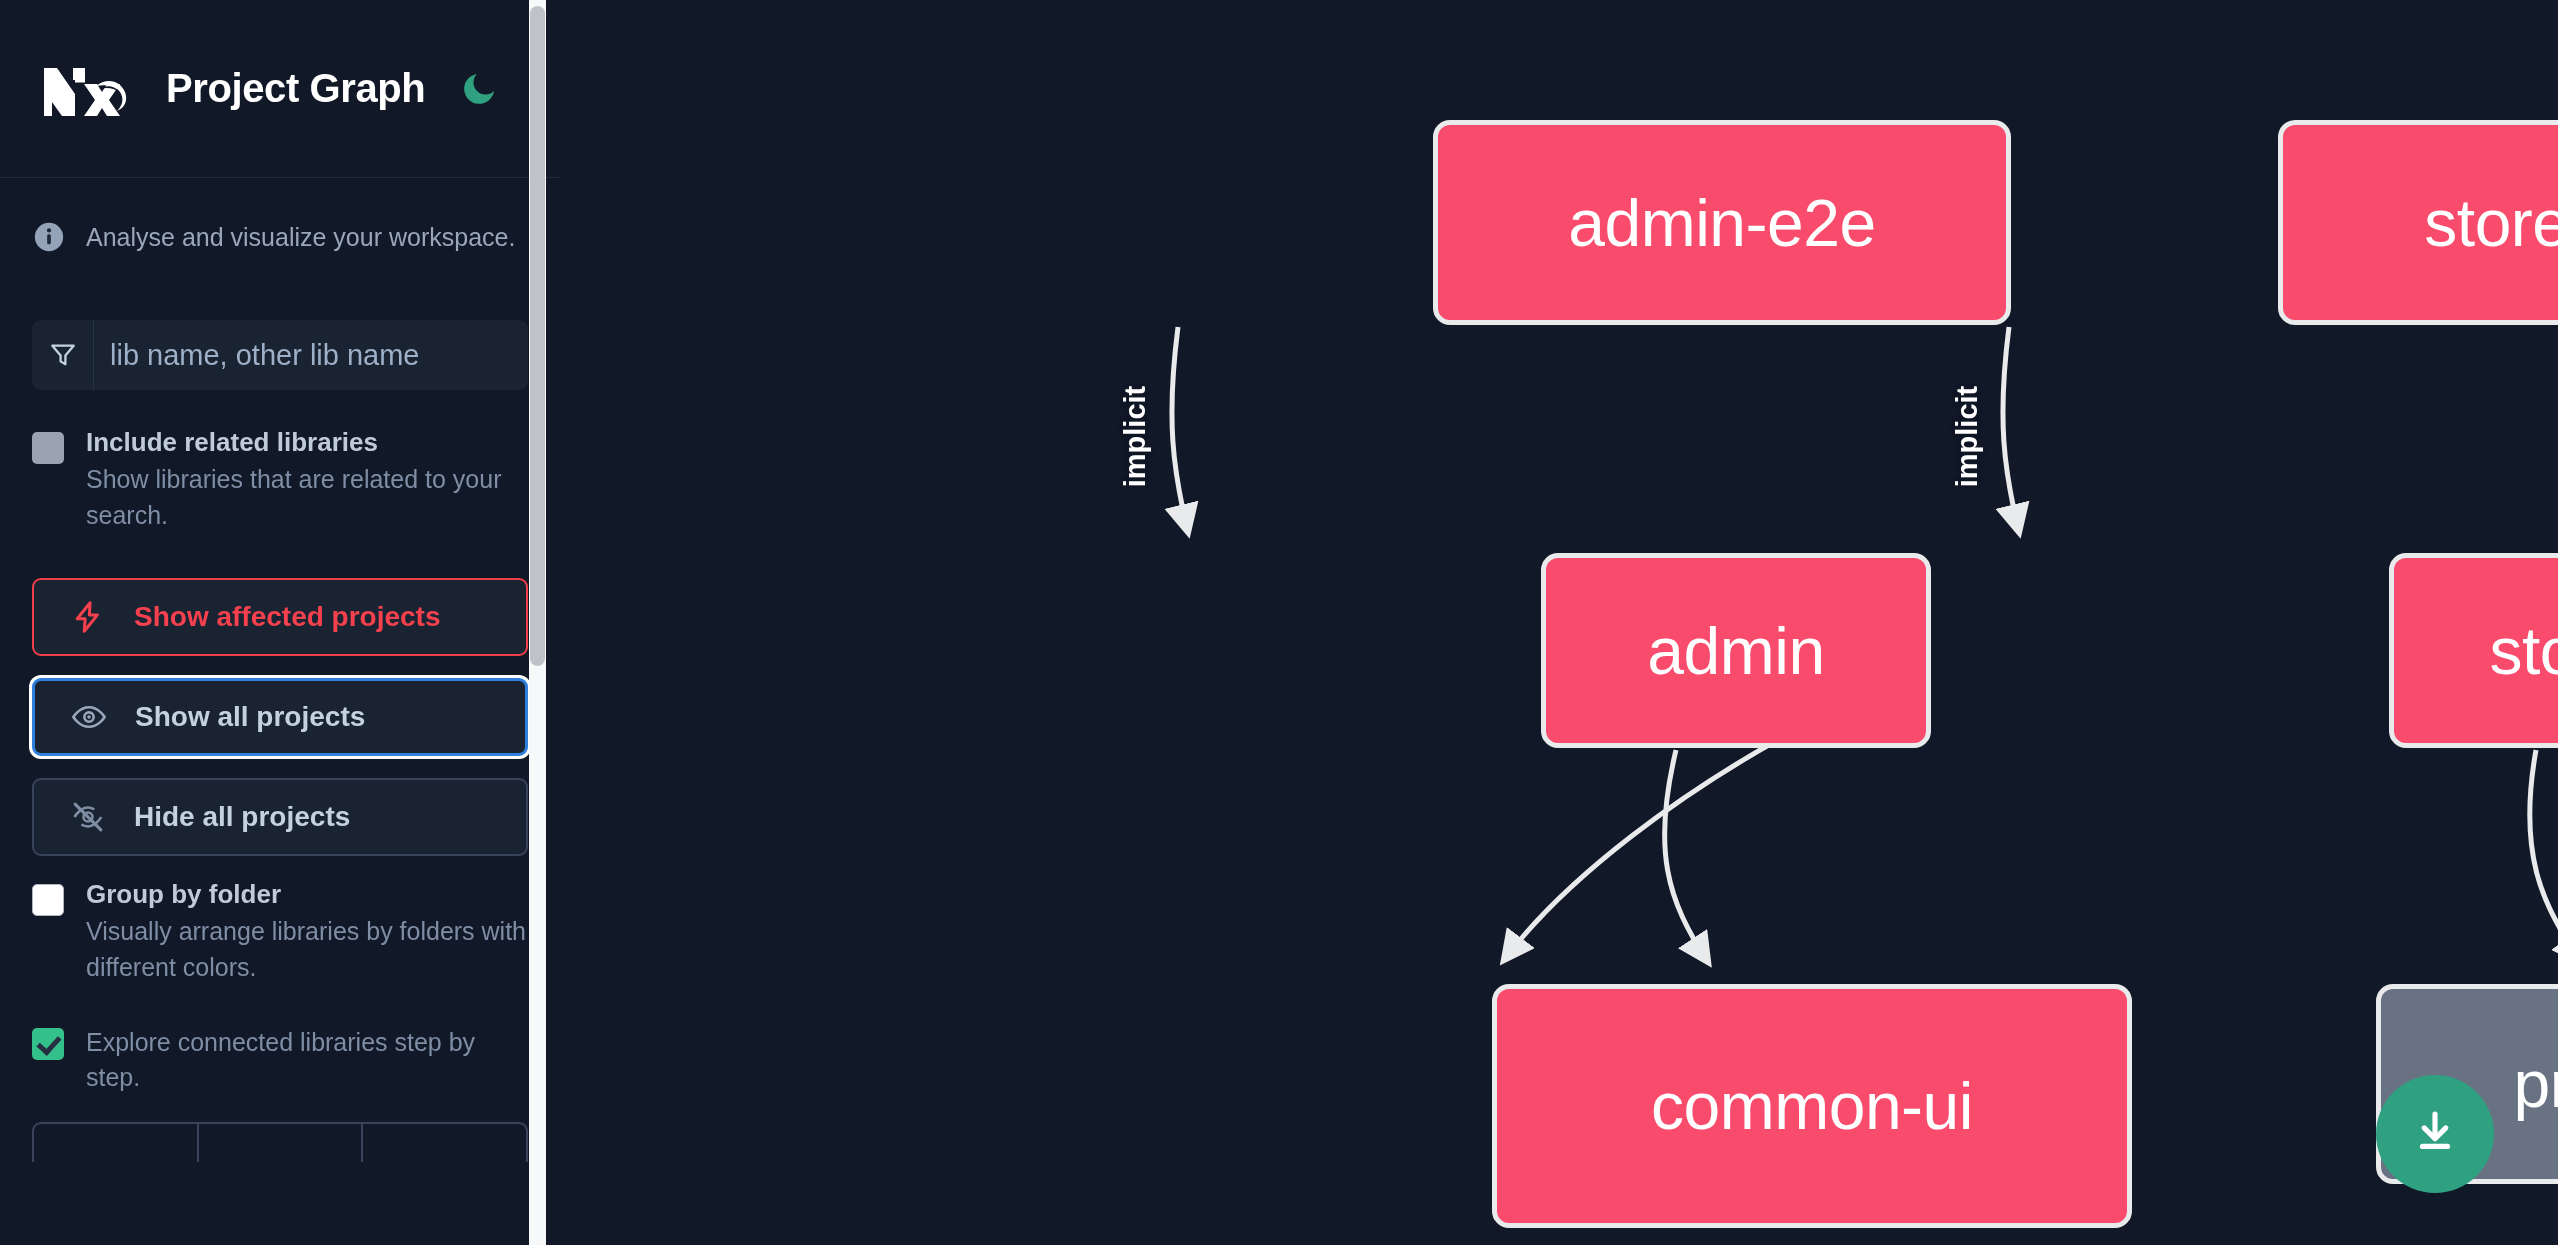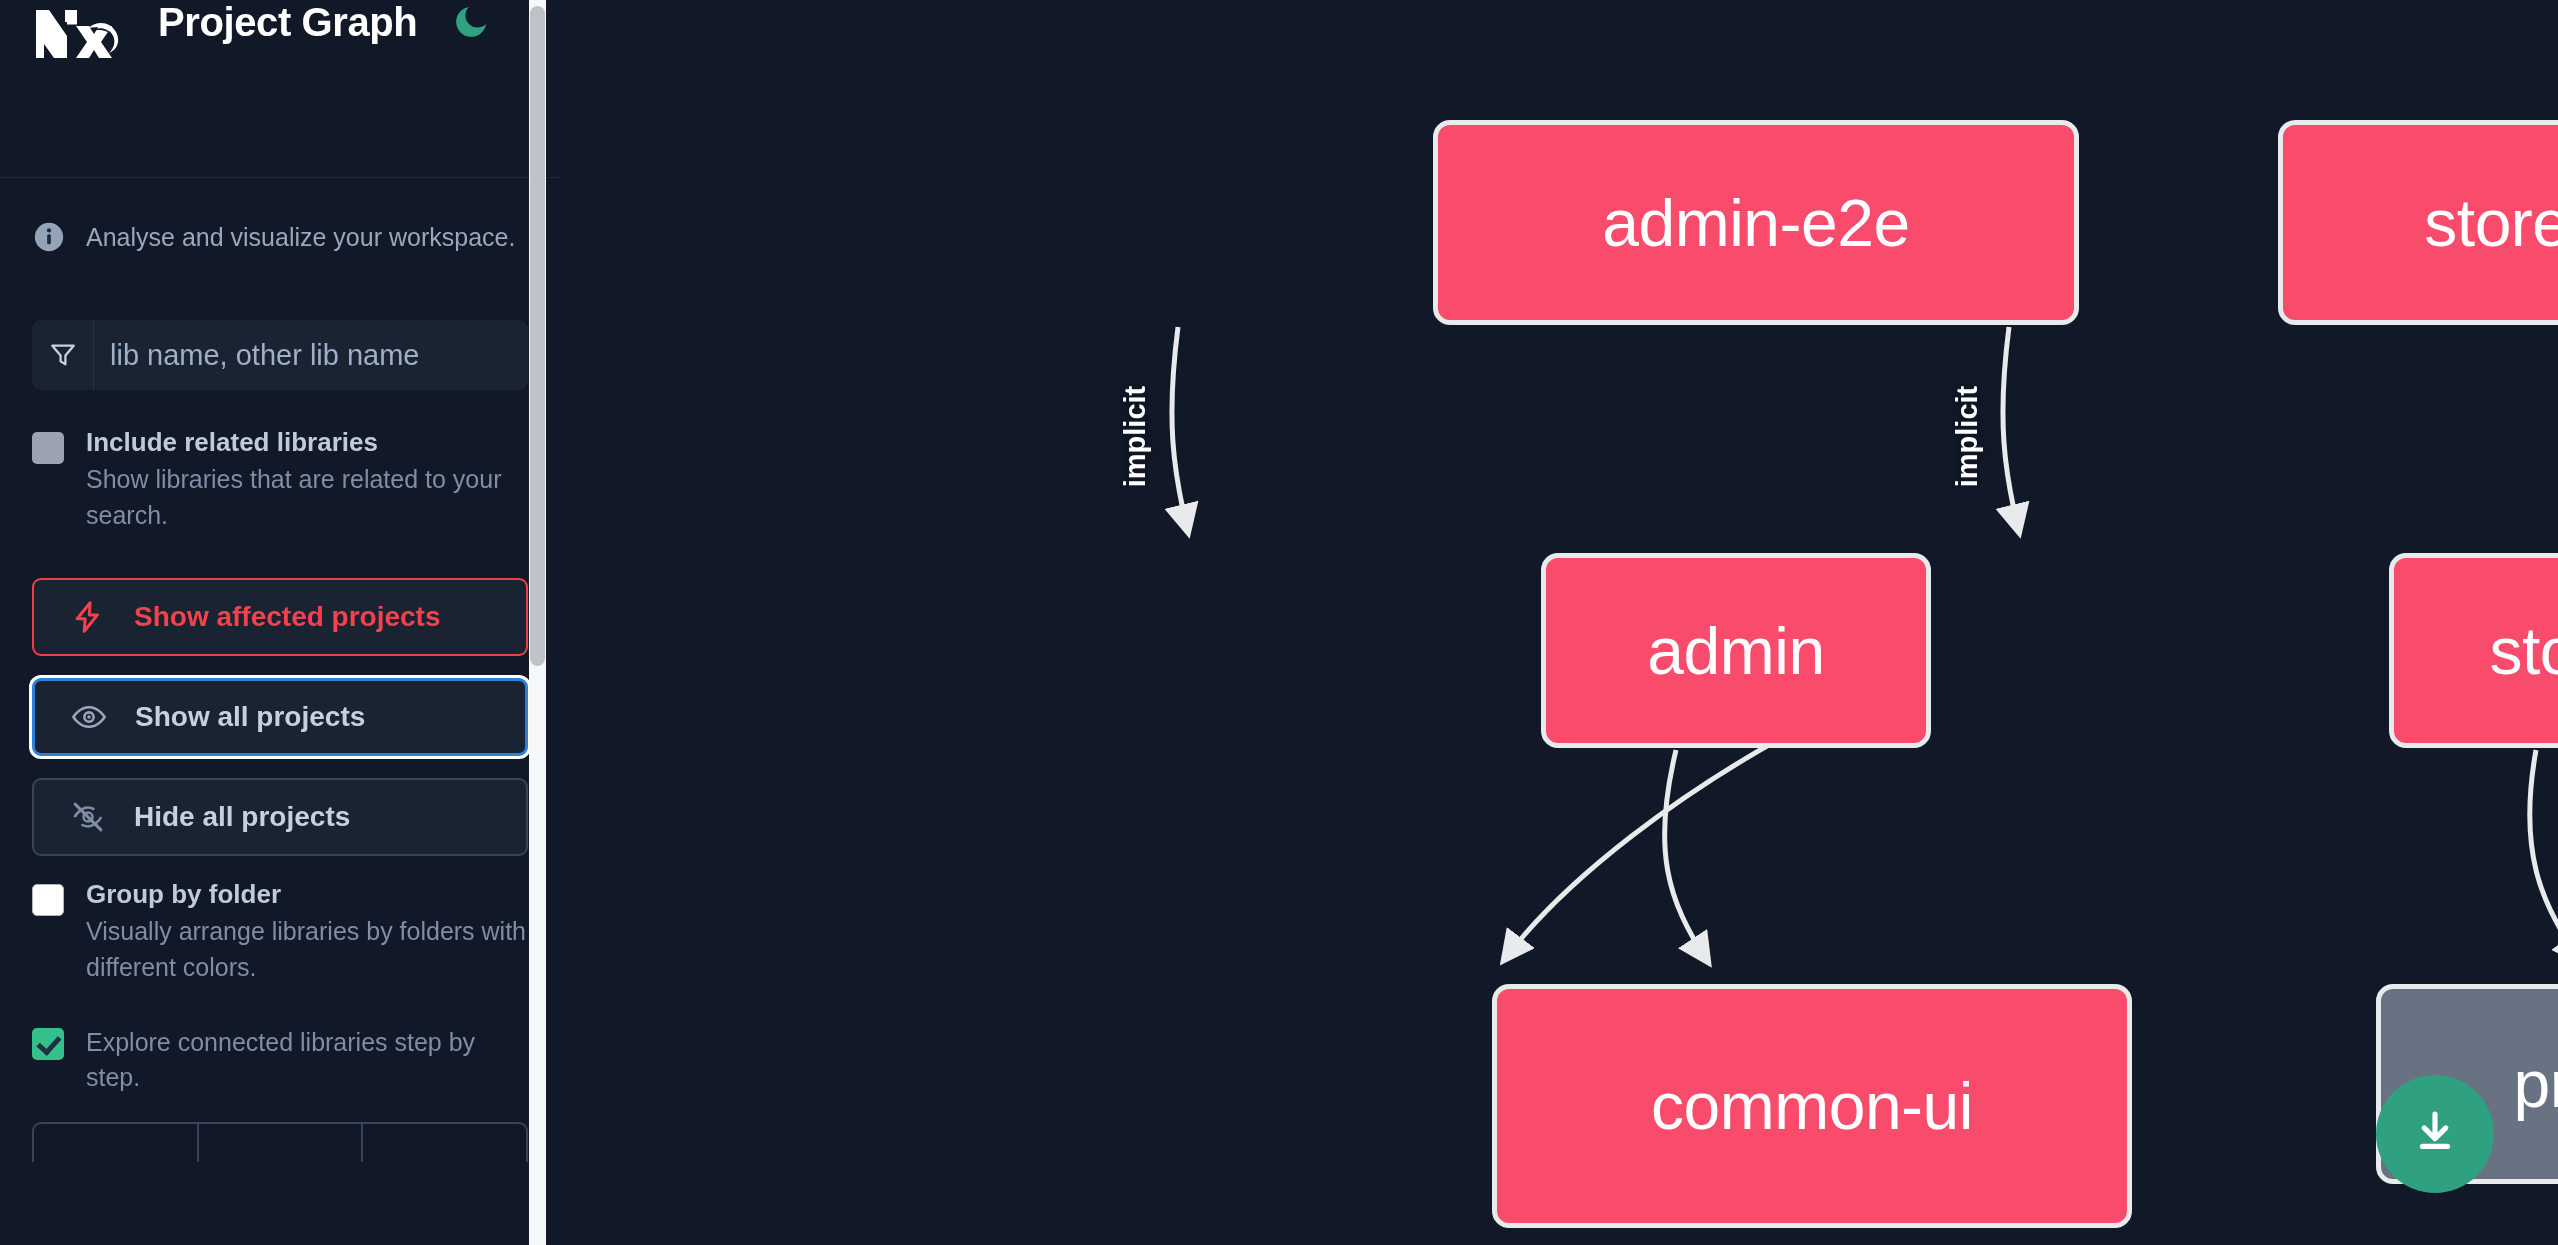--- a/index.html
+++ b/index.html
@@ -16,22 +16,22 @@
     position: relative;
     width: 560px; height: 1245px;
     background: #111827;
     flex: 0 0 560px;
     overflow: hidden;
   }
   .sidebar-inner { width: 560px; padding: 0; }
 
   .brand-row {
     height: 178px;
-    display: flex; align-items: flex-start;
-    padding-left: 32px;
+    display: flex; align-items: center;
+    padding-left: 40px;
     border-bottom: 1px solid #1f2a3c;
   }
   .nx-logo { width: 96px; height: 62px; flex: 0 0 96px; }
   .brand-title {
     color: #ffffff;
     font-size: 40px;
     font-weight: 700;
     letter-spacing: -0.4px;
     margin-left: 30px;
     white-space: nowrap;
@@ -366,21 +366,21 @@
         <path d="M 1449 327 C 1437 420 1444 470 1459 532"></path>
 
         <path d="M 1116 750 C 1092 850 1107 900 1148 962"></path>
 
         <path d="M 1258 718 C 1120 790 1004 880 944 960"></path>
 
         <path d="M 1976 750 C 1958 850 1980 905 2022 962"></path>
       </g>
     </svg>
 
-    <div class="gnode pink" style="left:873px;  top:120px; width:646px; height:205px;">
+    <div class="gnode pink" style="left:873px;  top:120px; width:578px; height:205px;">
       <span>admin-e2e</span>
     </div>
     <div class="gnode pink" style="left:1718px; top:120px; width:567px; height:205px;">
       <span>store-e2e</span>
     </div>
     <div class="gnode pink" style="left:981px;  top:553px; width:390px; height:195px;">
       <span>admin</span>
     </div>
     <div class="gnode pink" style="left:1829px; top:553px; width:345px; height:195px;">
       <span>store</span>

